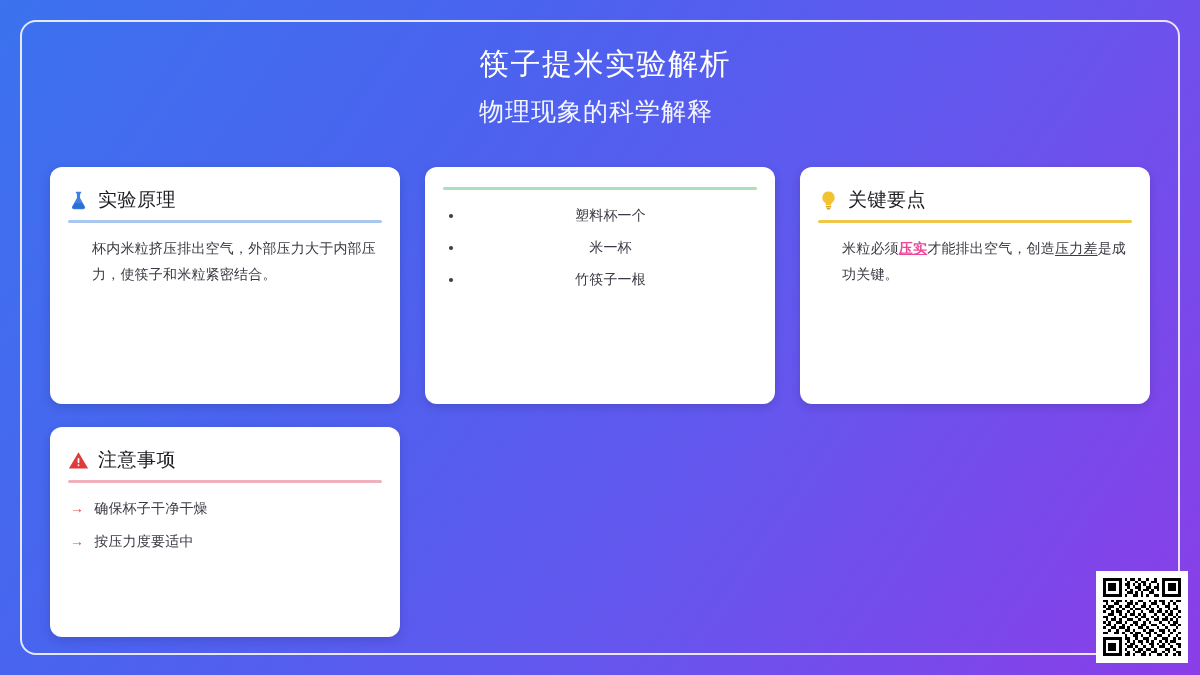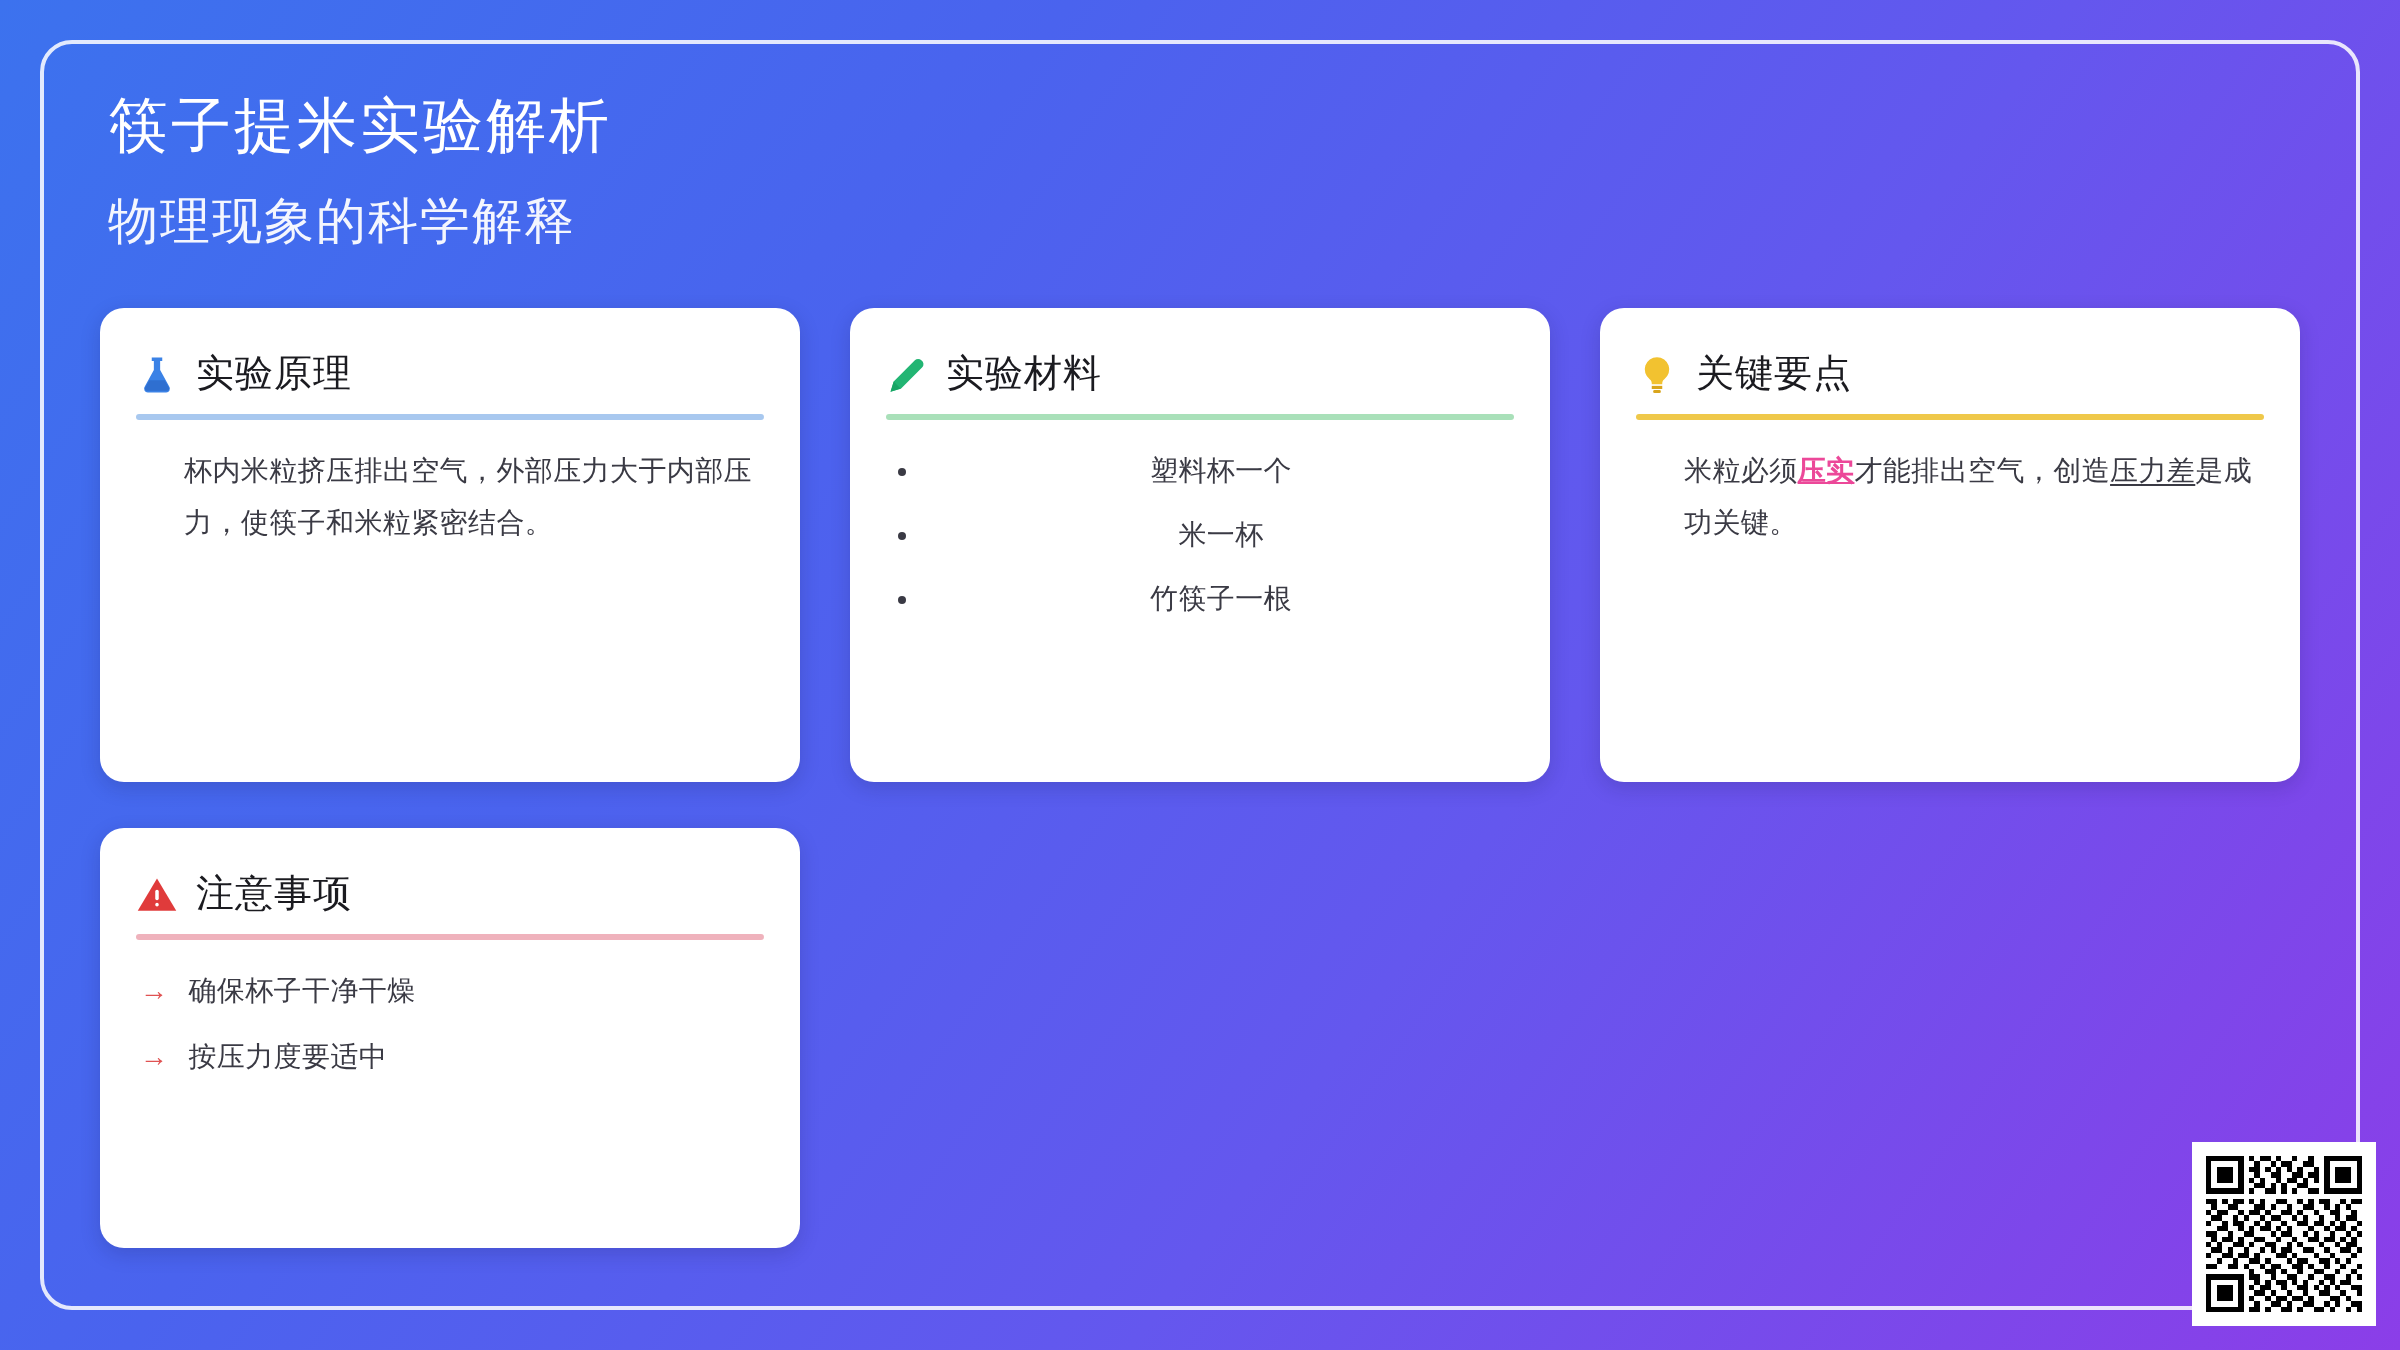--- a/index.html
+++ b/index.html
@@ -19,39 +19,39 @@
     left: 20px; top: 20px; right: 20px; bottom: 20px;
     border: 2px solid rgba(255,255,255,0.85);
     border-radius: 16px;
     pointer-events: none;
   }
 
   
   .header {
     position: absolute;
     left: 54px; top: 42px; right: 44px;
-    display: flex; align-items: flex-start; justify-content: space-between;
+    display: flex; align-items: flex-start; justify-content: center;
   }
   .title-block { padding-top: 4px; }
   .title {
     font-size: 30px; font-weight: 400; color: #ffffff;
     letter-spacing: 1.5px; line-height: 1.2;
   }
   .subtitle {
     margin-top: 14px;
     font-size: 25px; color: rgba(255,255,255,0.94);
     letter-spacing: 1px; line-height: 1.2;
   }
   .meta { text-align: right; padding-top: 4px; }
   .meta div { font-size: 14px; color: rgba(255,255,255,0.95); line-height: 1.55; }
 
   
   .grid {
     position: absolute;
-    left: 50px; top: 154px;
+    left: 50px; top: 167px;
     width: 1056px;
     display: grid;
     grid-template-columns: 350px 350px 350px;
     grid-template-rows: 237px 210px;
     column-gap: 25px;
     row-gap: 23px;
   }
   .card {
     background: #ffffff;
     border-radius: 12px;
@@ -120,27 +120,20 @@
         <div class="card-title">实验原理</div>
       </div>
       <div class="rule" style="background:#a8c8ef"></div>
       <p class="body">
         <span>杯内米粒挤压排出空气，外部压力大于内部压力，使筷子和米粒紧密结合。</span>
       </p>
     </div>
 
 
     <div class="card">
-      <div class="card-head">
-        <svg class="ico" viewBox="0 0 24 24">
-          <path d="M20.2 3.6a2.6 2.6 0 0 0-3.7 0L4.4 15.7 2.6 21.6l5.9-1.8L20.6 7.7a2.6 2.6 0 0 0-.4-4.1z" fill="#22b573"></path>
-          <path d="M4.4 15.7l3.9 4L2.6 21.6z" fill="#17a565"></path>
-        </svg>
-        <div class="card-title">实验材料</div>
-      </div>
       <div class="rule" style="background:#a9e0b9"></div>
       <ul class="body">
         <li>塑料杯一个</li>
         <li>米一杯</li>
         <li>竹筷子一根</li>
       </ul>
     </div>
 
     <div class="card">
       <div class="card-head">

